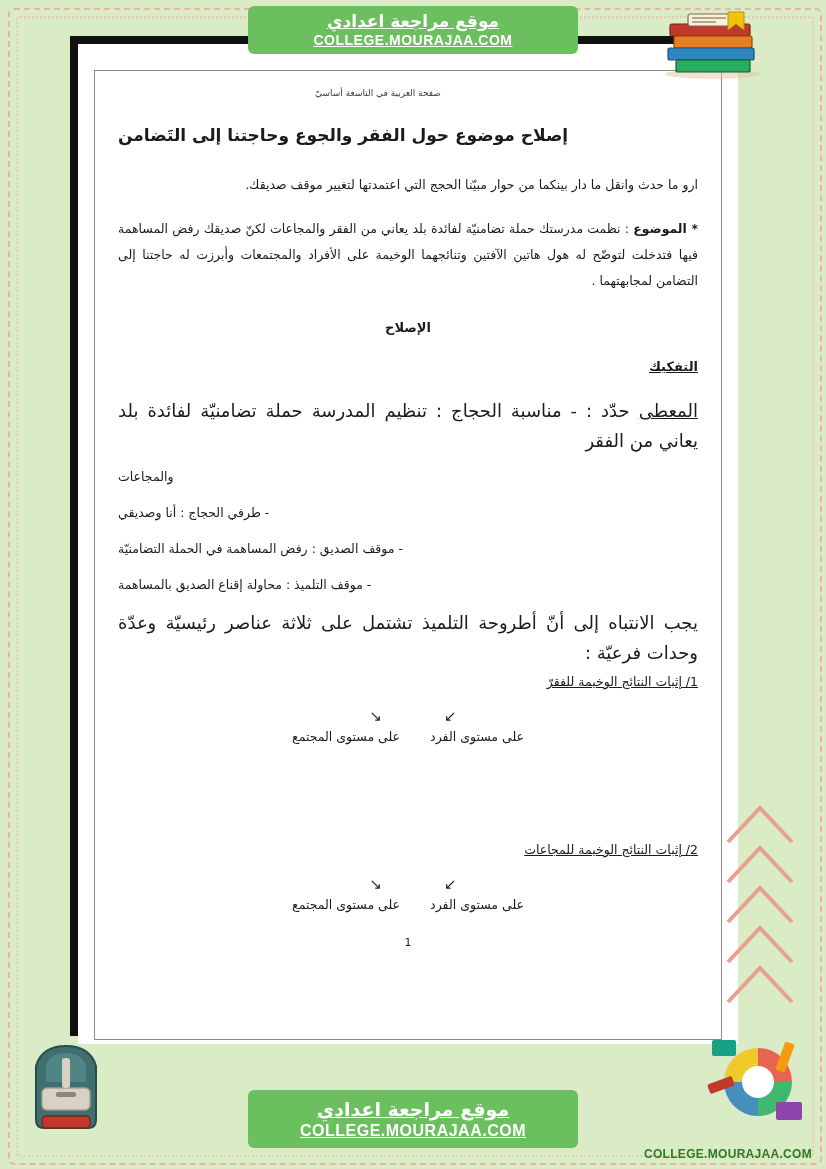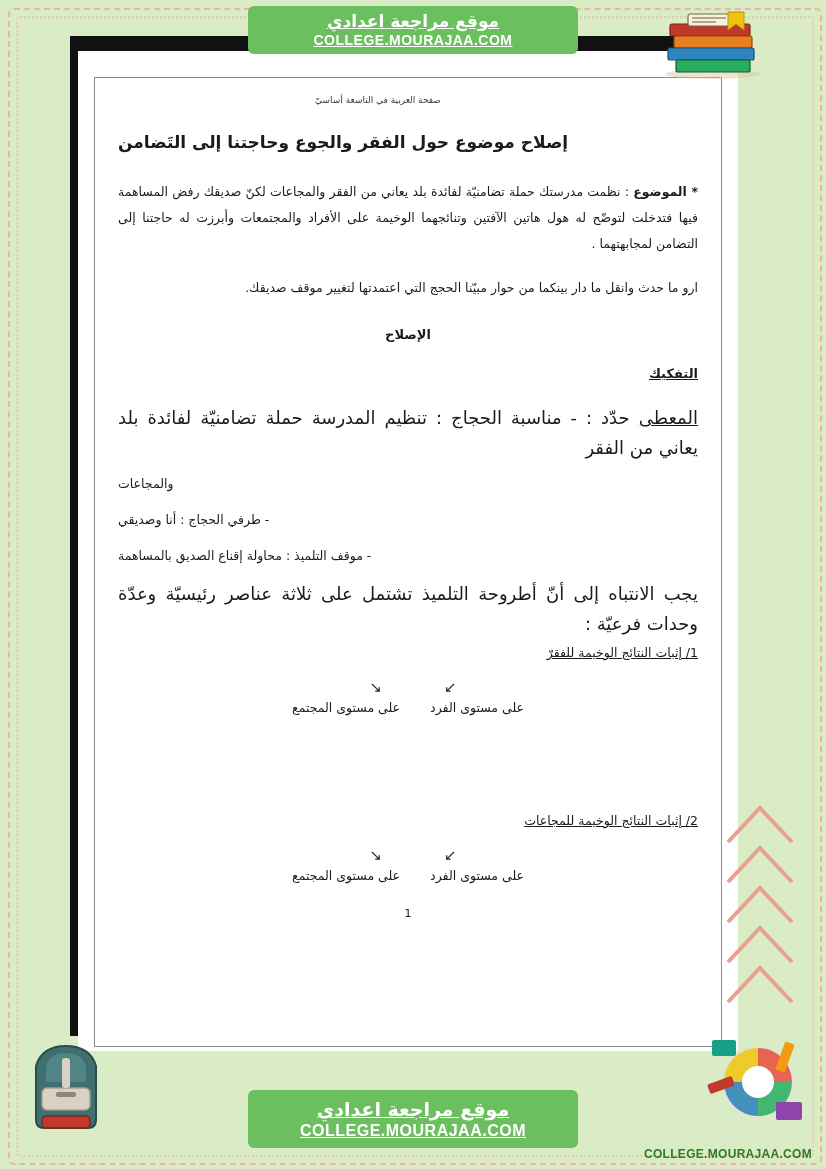--- a/index.html
+++ b/index.html
@@ -122,21 +122,21 @@
     left: 70px;
     top: 36px;
     width: 660px;
     height: 1000px;
     background: #111111;
     z-index: 2;
   }
   .page {
     position: absolute;
     left: 78px;
-    top: 51px;
+    top: 44px;
     width: 660px;
     height: 1000px;
     background: #ffffff;
     z-index: 3;
   }
   .page-inner-border {
     position: absolute;
     left: 16px;
     top: 26px;
     right: 16px;
@@ -304,38 +304,39 @@
 <div class="page-shadow"></div>
 <div class="page">
   <div class="page-inner-border"></div>
 
   <div class="doc">
 
     <div class="doc-header">صفحة العربية في التاسعة أساسيّ</div>
 
     <div class="doc-title">إصلاح موضوع حول الفقر والجوع وحاجتنا إلى التَضامن</div>
 
+    <p class="para">ارو ما حدث وانقل ما دار بينكما من حوار مبيّنا الحجج التي اعتمدتها لتغيير موقف صديقك.</p>
+
     <p class="para">
       <b>* الموضوع</b>
       <span>: نظمت مدرستك حملة تضامنيّة لفائدة بلد يعاني من الفقر والمجاعات لكنّ صديقك رفض المساهمة فيها فتدخلت لتوضّح له هول هاتين الآفتين وتنائجهما الوخيمة على الأفراد والمجتمعات وأبرزت له حاجتنا إلى التضامن لمجابهتهما .</span>
     </p>
-
-    <p class="para">ارو ما حدث وانقل ما دار بينكما من حوار مبيّنا الحجج التي اعتمدتها لتغيير موقف صديقك.</p>
 
     <div class="center-bold">الإصلاح</div>
 
     <div class="right-bold-underline">التفكيك</div>
 
     <p class="line-just">
       <span class="u">المعطى</span>
       <span>حدّد : - مناسبة الحجاج : تنظيم المدرسة حملة تضامنيّة لفائدة بلد يعاني من الفقر</span>
     </p>
     <p class="line-center">والمجاعات</p>
 
     <p class="line-center">- طرفي الحجاج : أنا وصديقي</p>
+    <p class="line-center">- موقف الصديق : رفض المساهمة في الحملة التضامنيّة</p>
     <p class="line-center">- موقف التلميذ : محاولة إقناع الصديق بالمساهمة</p>
 
     <p class="line-just">يجب الانتباه إلى أنّ أطروحة التلميذ تشتمل على ثلاثة عناصر رئيسيّة وعدّة وحدات فرعيّة :</p>
 
     <div class="branch-block">
       <div class="branch-head">1/ إثبات النتائج الوخيمة للفقرّ</div>
       <div class="arrows">
         <span>↙</span>
         <span>↘</span>
       </div>

